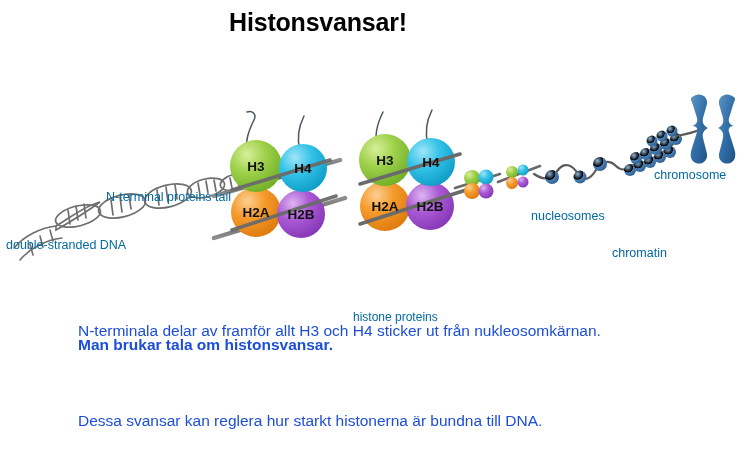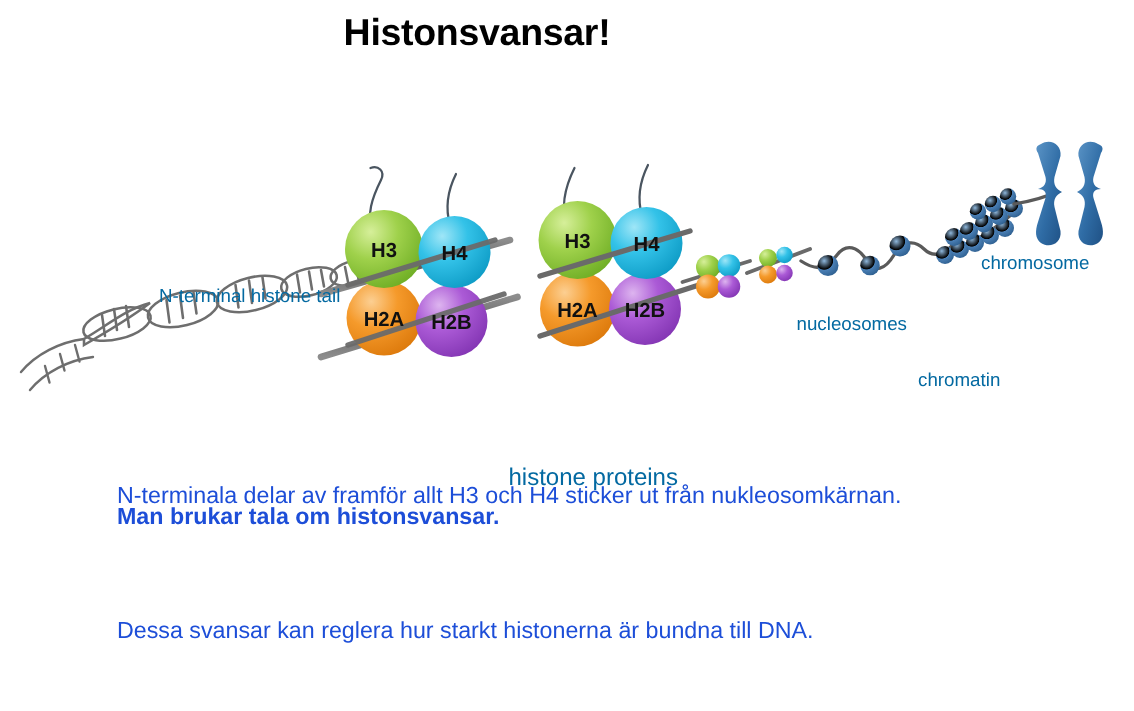--- a/index.html
+++ b/index.html
@@ -40,21 +40,21 @@
   #diagram svg { display: block; }
 
   .diagram-label {
     position: absolute;
     font-family: "Liberation Sans", sans-serif;
     color: #0369a1;
     white-space: nowrap;
   }
   #label-dna        { left: 6px;   top: 160px; font-size: 12.5px; }
   #label-tail       { left: 106px; top: 112px; font-size: 12.5px; }
-  #label-histones   { left: 339px; top: 232px; font-size: 16px;   }
+  #label-histones   { left: 353px; top: 232px; font-size: 12px;   }
   #label-nucleosomes{ left: 531px; top: 131px; font-size: 12.5px; text-align: center; }
   #label-chromatin  { left: 612px; top: 168px; font-size: 12.5px; text-align: center; }
   #label-chromosome { left: 654px; top: 90px;  font-size: 12.5px; }
 
   
   .body-line {
     position: absolute;
     left: 78px;
     font-size: 15.5px;
     color: #1d4ed8;
@@ -236,21 +236,22 @@
                L 697 54 C 698 50, 696 48, 692 48 C 696 47, 698 44, 697 40
                L 692 24 C 690 21, 691 19, 694 18 Z"></path>
       <path d="M732 18 C 726 14, 718 18, 719 26 L 723 40
                C 724 45, 722 48, 718 50 C 722 52, 724 55, 723 60
                L 719 76 C 718 84, 726 88, 732 84 C 736 81, 736 76, 734 70
                L 729 54 C 728 50, 730 48, 734 48 C 730 47, 728 44, 729 40
                L 734 24 C 736 21, 735 19, 732 18 Z"></path>
     </g>
   </svg>
 
-  <div class="diagram-label" id="label-tail">N-terminal histone tail</div>
+  <div class="diagram-label" id="label-dna">double-stranded DNA</div>
+  <div class="diagram-label" id="label-tail">N-terminal proteins tail</div>
   <div class="diagram-label" id="label-histones">histone proteins</div>
   <div class="diagram-label" id="label-nucleosomes">nucleosomes</div>
   <div class="diagram-label" id="label-chromatin">chromatin</div>
   <div class="diagram-label" id="label-chromosome">chromosome</div>
 </div>
 
 <div class="body-line" id="body-line-1">N-terminala delar av framför allt H3 och H4 sticker ut från nukleosomkärnan.</div>
 <div class="body-line" id="body-line-2">Man brukar tala om histonsvansar.</div>
 <div class="body-line" id="body-line-3">Dessa svansar kan reglera hur starkt histonerna är bundna till DNA.</div>
 

